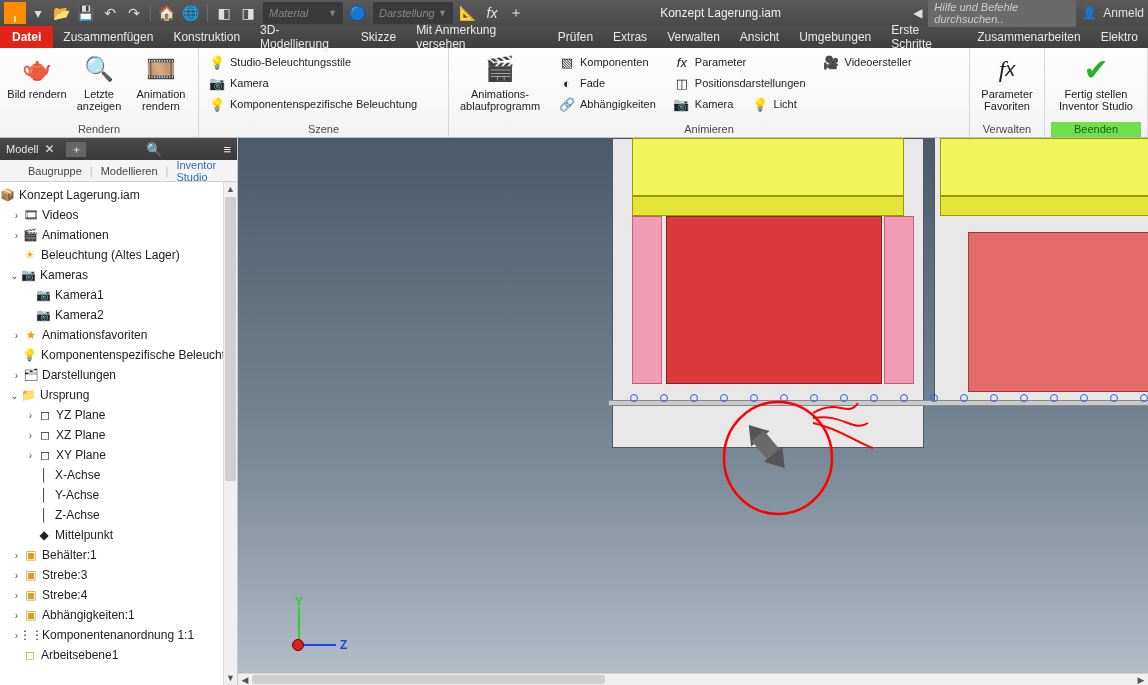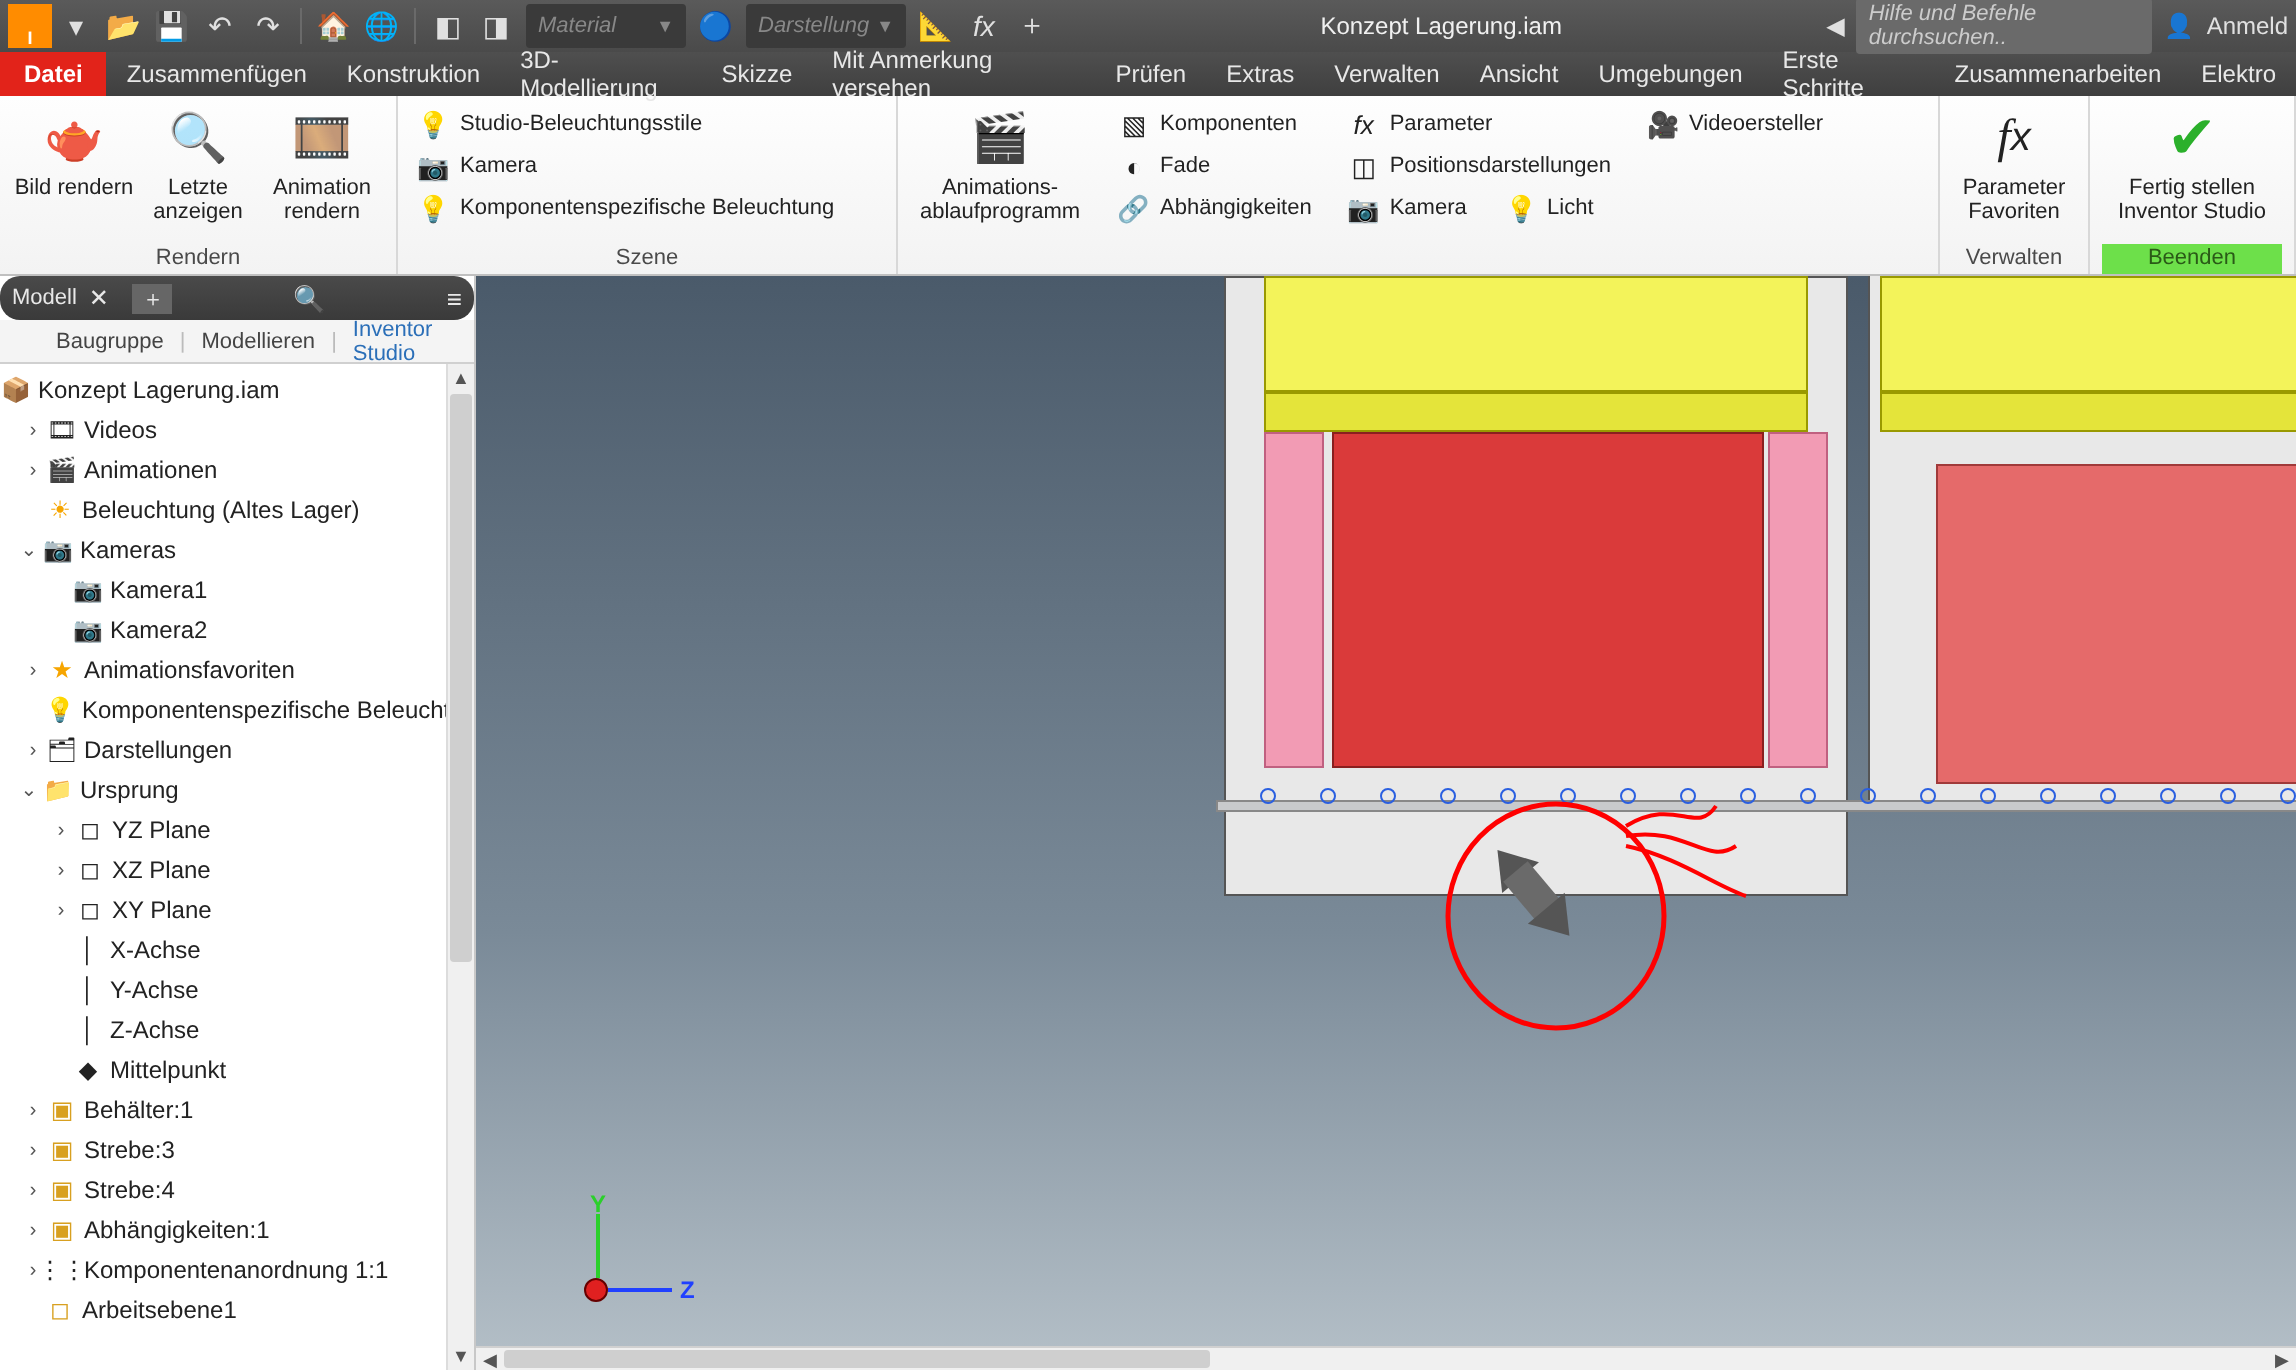--- a/index.html
+++ b/index.html
@@ -28,21 +28,21 @@
 .bigbtn .lbl { font-size: 11px; text-align: center; line-height: 1.1; margin-top: 2px; }
 .rowbtn { display: flex; align-items: center; gap: 5px; font-size: 11px; padding: 2px 4px; cursor: pointer; white-space: nowrap; }
 .rowbtn .ric { width: 16px; height: 16px; display:flex; align-items:center; justify-content:center; font-size: 13px; }
 .vstack { display: flex; flex-direction: column; gap: 1px; }
 
 .panel.verw .title, .panel.beend .title { background: transparent; }
 .panel.beend .title { background: #6de04a; color: #2a5a17; }
 
 .main { display: flex; height: calc(685px - 26px - 22px - 90px); }
 .sidebar { width: 238px; background: #fff; border-right: 1px solid #c8c8c8; display: flex; flex-direction: column; }
-.sidehdr { height: 22px; background: linear-gradient(#4a4a4a,#3a3a3a); color: #e8e8e8; display: flex; align-items: center; padding: 0 6px; font-size: 11px; gap: 6px; border-radius: 10px; }
+.sidehdr { height: 22px; background: linear-gradient(#4a4a4a,#3a3a3a); color: #e8e8e8; display: flex; align-items: center; padding: 0 6px; font-size: 11px; gap: 6px; }
 .sidehdr .close { font-size: 12px; cursor: pointer; }
 .sidehdr .plus { background: #666; width: 20px; text-align: center; cursor: pointer; margin-left: 6px; }
 .sidehdr .srch { margin-left: auto; font-size: 13px; cursor: pointer; }
 .tabrow { height: 22px; background: #f4f4f4; border-bottom: 1px solid #d0d0d0; display: flex; align-items: center; font-size: 11px; padding-left: 20px; }
 .tabrow .tab { padding: 0 8px; color: #444; cursor: pointer; }
 .tabrow .tab.active { color: #2b6fb8; }
 .tabrow .pipe { color: #bbb; }
 .tree { flex: 1; overflow-y: auto; padding: 3px 0; position: relative; }
 .tnode { display: flex; align-items: center; height: 20px; font-size: 12px; white-space: nowrap; cursor: default; }
 .tw { width: 13px; text-align: center; font-size: 10px; color: #555; cursor: pointer; flex-shrink:0; }
@@ -214,20 +214,21 @@
           </div>
         <div class="rowbtn"><span class="ric">📷</span><span>Kamera</span>&nbsp;&nbsp;&nbsp;<span class="ric">💡</span><span>Licht</span></div>
       </div>
       <div class="vstack">
         <div class="rowbtn">
             <span class="ric">🎥</span>
             <span>Videoersteller</span>
           </div>
       </div>
     </div>
+    <div class="title">Animieren</div>
   </div>
   <div class="panel verw">
     <div class="body">
         <div class="bigbtn">
           <div class="ic" style="font-style:italic;font-family:serif">f<sub>x</sub></div>
           <div class="lbl">Parameter
 Favoriten</div>
         </div>
       </div>
     <div class="title">Verwalten</div>

